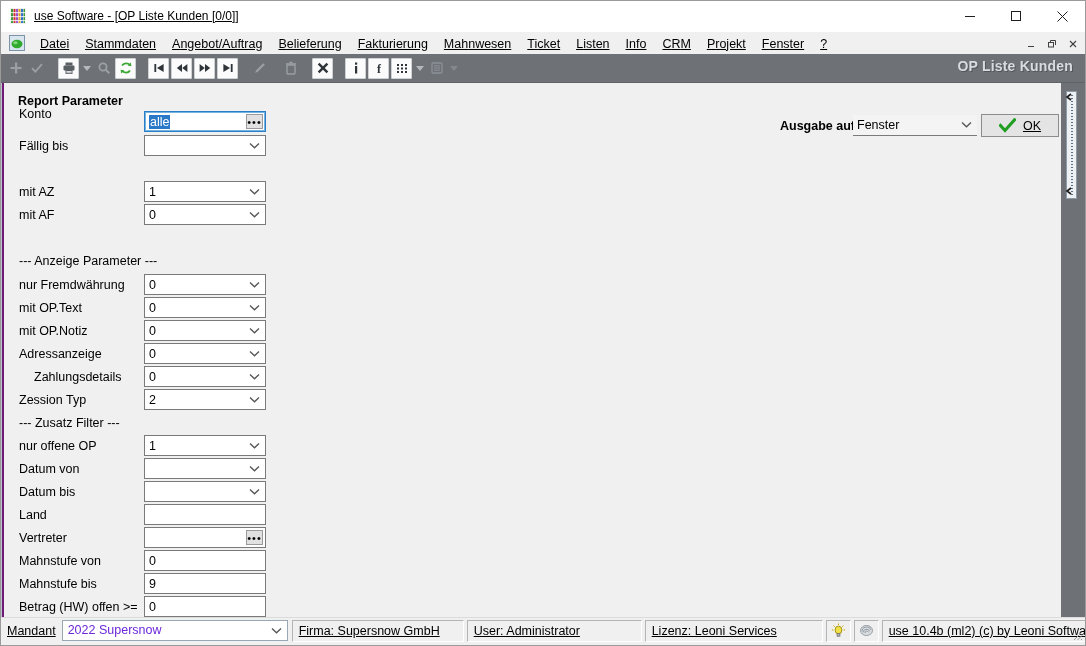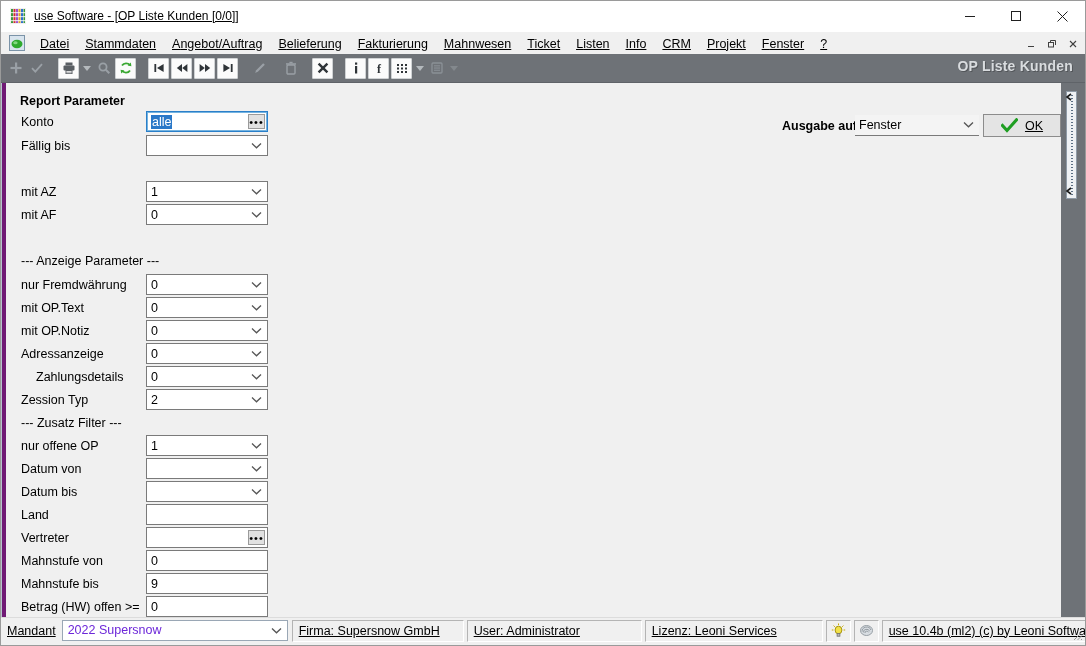--- a/index.html
+++ b/index.html
@@ -161,21 +161,21 @@
     height: 534px;
     background: #f0f0f0;
     border-left: 1px solid #b8c4cf;
   }
   .form-area {
     position: absolute;
     left: 0; top: 0;
     width: 1060px;
     height: 534px;
     background: #f0f0f0;
-    border-left: 4px solid #701a75;
+    border-left: 2px solid #701a75;
   }
 
   .section-title {
     position: absolute;
     font-size: 12.5px;
     font-weight: bold;
     color: #000;
   }
   .section-sep {
     position: absolute;
@@ -592,21 +592,21 @@
     </div>
 
     <div class="tb-title">OP Liste Kunden</div>
   </div>
 
   <div class="client">
     <div class="form-area">
 
       <div class="section-title" style="left:14px; top:11px;">Report Parameter</div>
 
-      <div class="row-label" style="left:15px; top:32px;">Konto</div>
+      <div class="row-label" style="left:15px; top:24px;">Konto</div>
       <div class="ctl focused" style="left:140px; top:28px; width:122px;">
         <span class="val"><span class="sel">alle</span></span>
         <span class="ellipsis-btn">•••</span>
       </div>
 
       <div class="row-label" style="left:15px; top:56px;">Fällig bis</div>
       <div class="ctl" style="left:140px; top:52px; width:122px;">
         <span class="val"></span>
         <svg class="chev" viewBox="0 0 11 7">
             <polyline points="1,1.5 5.5,5.8 10,1.5" fill="none" stroke="#555" stroke-width="1.3"></polyline>

